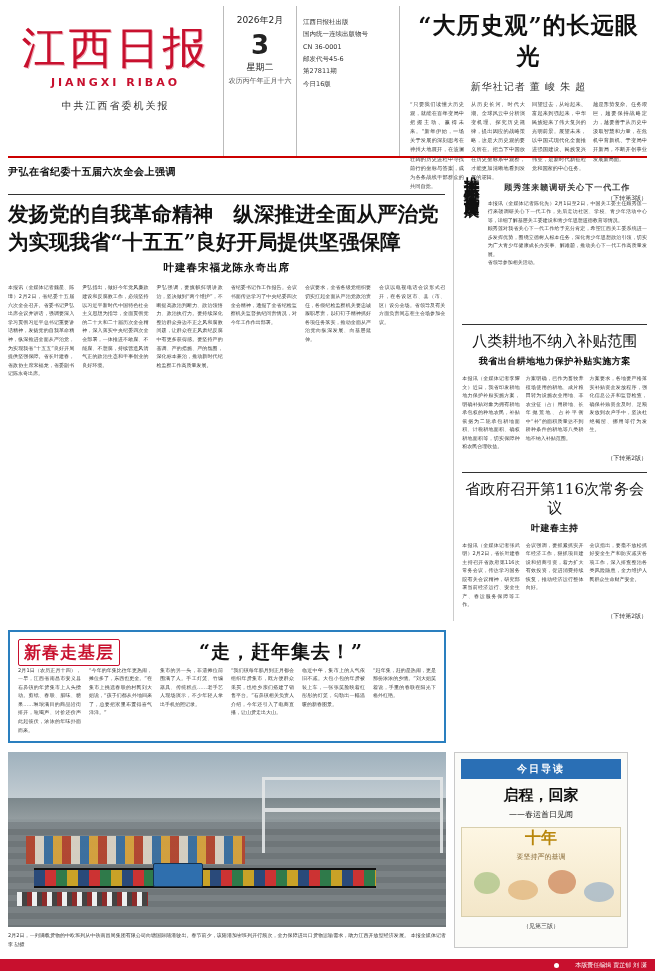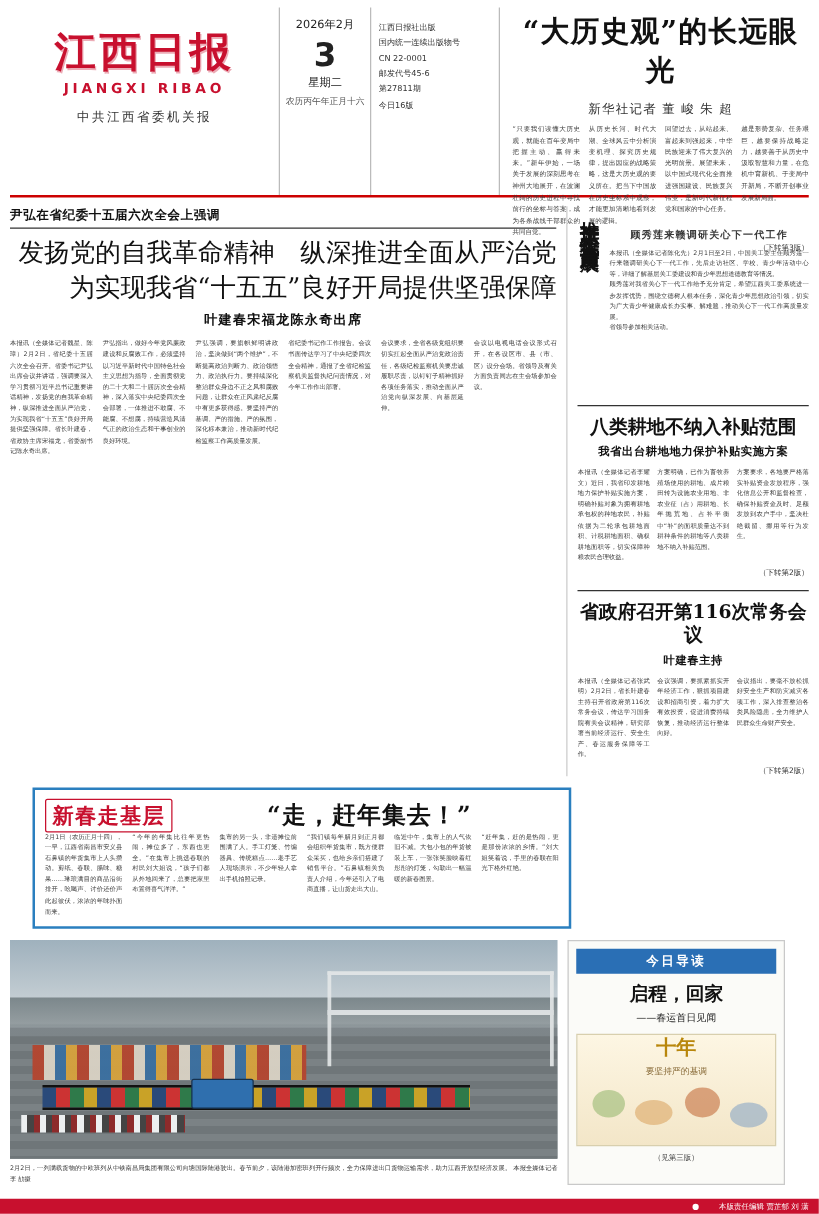--- a/index.html
+++ b/index.html
@@ -11,21 +11,21 @@
     overflow:hidden;
     position:relative;
   }
   .page{position:relative;width:655px;height:971px;box-sizing:border-box;padding:6px 8px;}
 
   
   .masthead{display:flex;height:150px;border-bottom:2px solid #c00;}
   .mh-left{width:215px;position:relative;padding-top:18px;}
   .logo{
     font-family:"DejaVu Serif","Liberation Serif",serif;
-    font-size:33px;font-weight:bold;color:#c8102e;letter-spacing:3px;
+    font-size:44px;font-weight:normal;color:#c8102e;letter-spacing:3px;
     line-height:1.1;text-align:center;
     text-shadow:1px 1px 0 rgba(200,16,46,.35);
   }
   .logo-pinyin{margin-top:4px;text-align:center;font-size:11px;letter-spacing:3px;color:#c8102e;font-weight:bold;}
   .logo-sub{margin-top:10px;text-align:center;font-size:10px;letter-spacing:2px;color:#333;}
   .mh-date{
     width:72px;border-left:1px solid #bbb;border-right:1px solid #bbb;
     text-align:center;padding-top:8px;font-size:9px;color:#222;line-height:1.5;
   }
   .mh-date .big{font-size:26px;font-weight:bold;line-height:1;margin:4px 0 3px;}
@@ -40,48 +40,48 @@
     font-size:23px;font-weight:bold;text-align:center;letter-spacing:1px;margin-top:4px;
   }
   .lead-byline{text-align:center;font-size:10px;color:#333;margin:8px 0 6px;letter-spacing:1px;}
   .lead-cols{display:flex;gap:7px;}
   .lead-col{flex:1;font-size:5.2px;line-height:1.75;color:#3a3a3a;text-align:justify;}
   .cont{font-size:6px;color:#333;text-align:right;margin-top:3px;}
 
   
   .hl-wrap{margin-top:7px;display:flex;}
   .hl-main{width:438px;padding-right:8px;border-right:1px solid #ccc;}
-  .kicker{font-size:10px;font-weight:bold;letter-spacing:.5px;border-bottom:1px solid #333;padding-bottom:3px;margin-bottom:6px;}
+  .kicker{font-size:10px;font-weight:bold;letter-spacing:.5px;border-bottom:1px solid #333;padding-bottom:15px;margin-bottom:6px;}
   .hl1,.hl2{
     font-family:"DejaVu Serif","Liberation Serif",serif;
-    font-size:20.5px;font-weight:normal;letter-spacing:0px;line-height:1.35;text-align:right;
+    font-size:20.5px;font-weight:bold;letter-spacing:0px;line-height:1.35;text-align:left;
   }
   .hl-sub{text-align:center;font-size:10.5px;font-weight:bold;margin-top:5px;letter-spacing:1px;}
   .hl-cols{display:flex;gap:8px;margin-top:8px;}
   .hl-col{flex:1;font-size:5px;line-height:1.72;color:#3a3a3a;text-align:justify;}
 
   
   .rail{width:185px;padding-left:8px;}
   .rail-vert{display:flex;gap:6px;}
   .rail-vert .vtitle{
     writing-mode:vertical-rl;
     font-family:"DejaVu Serif","Liberation Serif",serif;
     font-size:15.5px;font-weight:bold;letter-spacing:2px;line-height:1.25;height:150px;
   }
   .rail-vert .vbody{flex:1;font-size:5px;line-height:1.7;color:#3a3a3a;text-align:justify;margin-top:16px;}
   .rail-vert .vbody .vsub{font-size:8px;font-weight:bold;text-align:center;margin-bottom:4px;letter-spacing:1px;}
   .rule{border-top:1px solid #333;margin:9px 0 7px;}
-  .r-title{font-family:"DejaVu Serif","Liberation Serif",serif;font-size:15px;font-weight:bold;text-align:center;letter-spacing:0px;}
+  .r-title{font-family:"DejaVu Serif","Liberation Serif",serif;font-size:15px;font-weight:normal;text-align:center;letter-spacing:0px;}
   .r-sub{font-size:9px;font-weight:bold;text-align:center;margin-top:4px;letter-spacing:.5px;}
   .r-cols{display:flex;gap:6px;margin-top:6px;}
   .r-cols .c{flex:1;font-size:5px;line-height:1.7;color:#3a3a3a;text-align:justify;}
 
   
   .feature{margin-top:9px;display:flex;}
-  .feature-left{width:438px;border:2px solid #2a7fbf;box-sizing:border-box;padding:7px 8px;margin-left:18px;}
+  .feature-left{width:438px;border:2px solid #2a7fbf;box-sizing:border-box;padding:7px 8px;}
   .fbanner{display:flex;align-items:center;gap:6px;}
   .fbadge{
     font-family:"DejaVu Serif","Liberation Serif",serif;
     font-size:17px;font-weight:bold;color:#c8102e;letter-spacing:1px;
     border:1px solid #c8102e;padding:1px 5px;border-radius:2px;white-space:nowrap;
   }
   .ftitle{
     flex:1;text-align:center;
     font-family:"DejaVu Serif","Liberation Serif",serif;
     font-size:19px;font-weight:bold;letter-spacing:1px;
@@ -155,21 +155,21 @@
     <div class="mh-date">
       <div class="ymd">2026年2月</div>
       <div class="big">3</div>
       <div class="wk">星期二</div>
       <div class="lunar">农历丙午年正月十六</div>
     </div>
 
     <div class="mh-meta">
       <div>江西日报社出版</div>
       <div>国内统一连续出版物号</div>
-      <div>CN 22-0001</div>
+      <div>CN 36-0001</div>
       <div>邮发代号45-6</div>
       <div>第27811期</div>
       <div>今日16版</div>
     </div>
 
     <div class="mh-right">
       <div class="lead-title">“大历史观”的长远眼光</div>
       <div class="lead-byline">新华社记者 董 峻 朱 超</div>
       <div class="lead-cols">
         <div class="lead-col">“只要我们读懂大历史观，就能在百年变局中把握主动、赢得未来。”新年伊始，一场关于发展的深刻思考在神州大地展开，在波澜壮阔的历史进程中寻找前行的坐标与答案，成为各条战线干部群众的共同自觉。</div>

